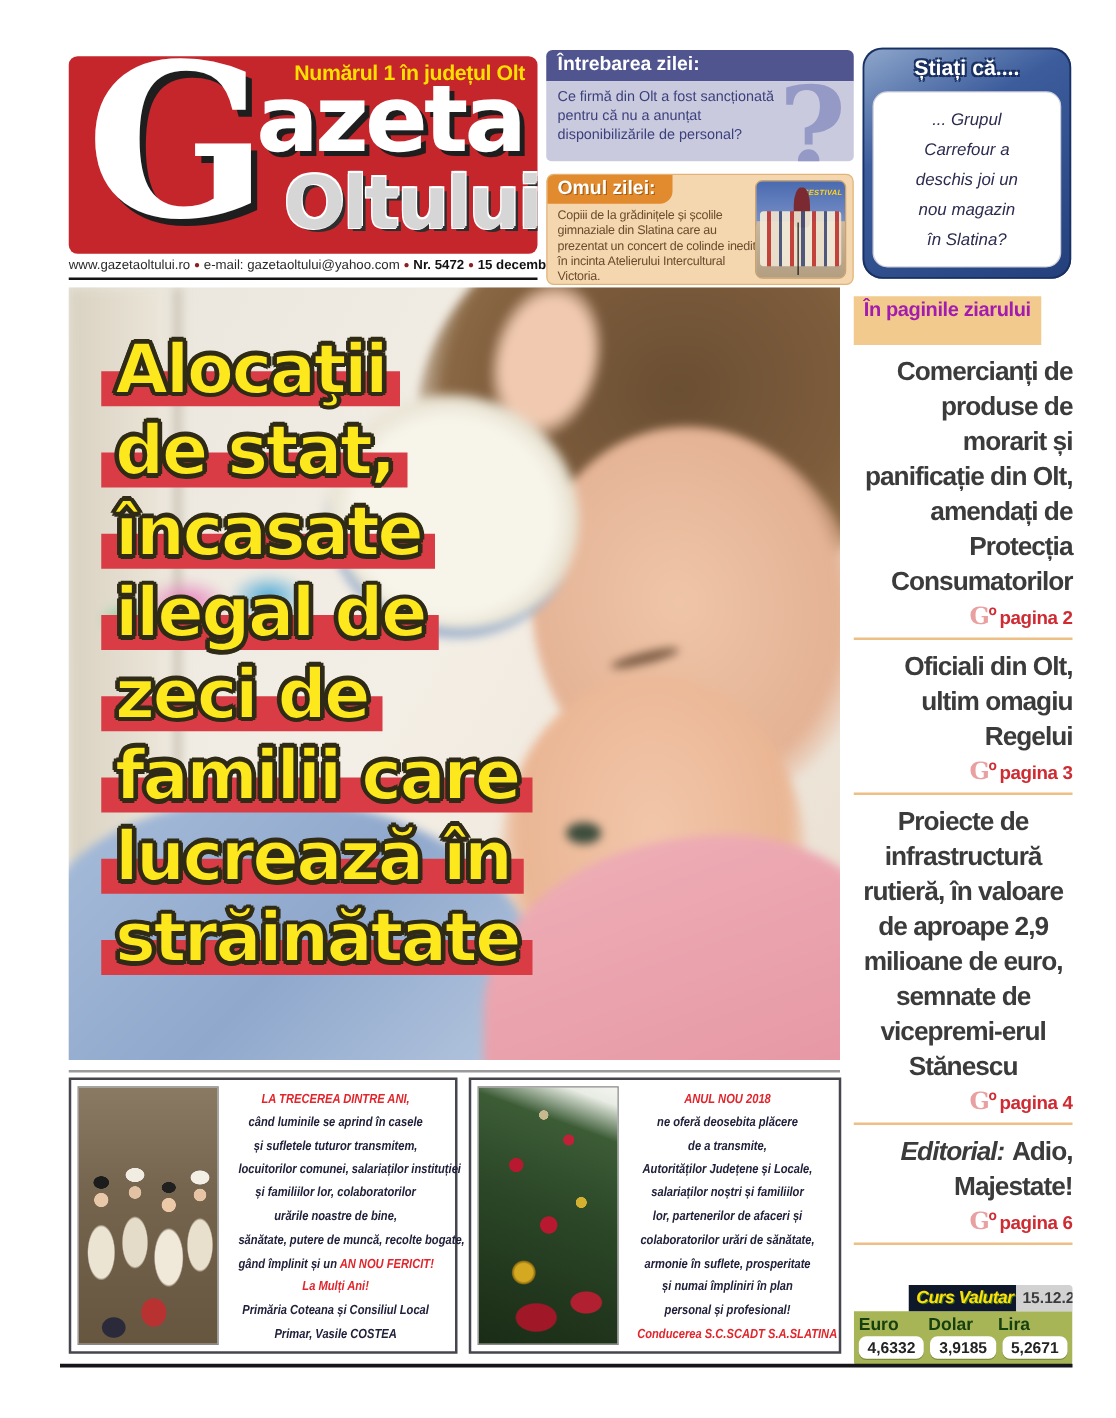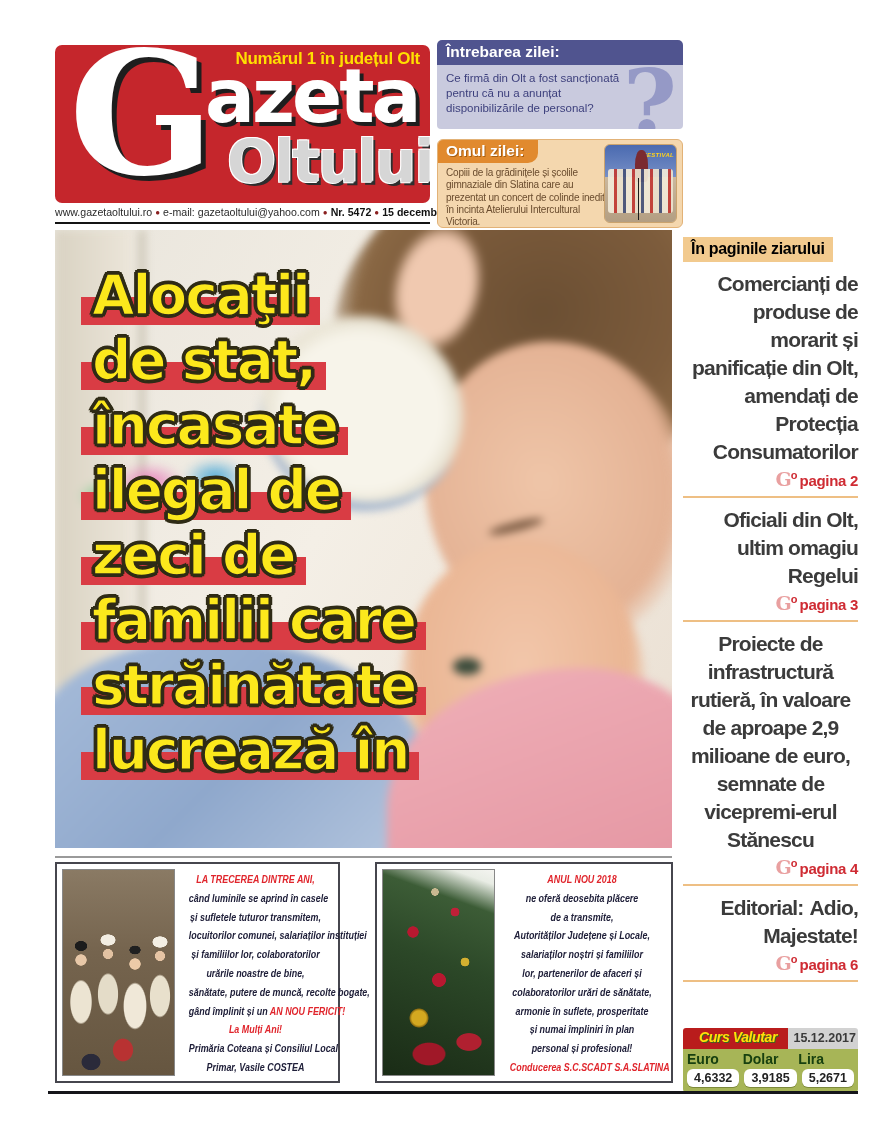--- a/index.html
+++ b/index.html
@@ -77,47 +77,47 @@
   .hl-line { position:relative; display:table; margin-bottom:3px; padding:0 5px; }
   .hl-strip { position:absolute; left:-6px; right:-6px; top:53%; height:45%; background:#d93c44; }
   .hl-text { position:relative; z-index:1; font-family:"DejaVu Sans", sans-serif; font-weight:800; font-size:55px; line-height:62px; letter-spacing:-2px; color:#fce81c; -webkit-text-stroke:1.5px #2f2b16;
     text-shadow:3px 0 0 #2f2b16,-3px 0 0 #2f2b16,0 3px 0 #2f2b16,0 -3px 0 #2f2b16,2px 2px 0 #2f2b16,-2px 2px 0 #2f2b16,2px -2px 0 #2f2b16,-2px -2px 0 #2f2b16; }
   .page-badge { position:absolute; left:545px; top:518px; width:62px; height:88px; background:#c5262c; border-radius:10px; text-align:center; box-shadow:inset 0 0 0 2px #a51d22, 1px 2px 4px rgba(0,0,0,.35); }
   .pb-label { color:#ffd90a; font-weight:bold; font-size:15px; margin-top:7px; }
   .pb-num { color:#fff; font-weight:800; font-size:60px; line-height:56px; font-family:"DejaVu Sans", sans-serif; text-shadow:3px 3px 3px rgba(60,0,0,.5); }
 
   
   .rcol { position:absolute; left:683px; top:237px; width:175px; }
-  .rc-head { display:inline-block; background:#f2ca8e; color:#000000; font-weight:bold; font-size:16px; padding:3px 8px 4px; letter-spacing:-0.3px; }
+  .rc-head { display:inline-block; background:#f2ca8e; color:#a21caf; font-weight:bold; font-size:16px; padding:3px 8px 18px; letter-spacing:-0.3px; }
   .article { margin-top:8px; }
   .a-title { font-weight:bold; color:#3b3b3b; font-size:21px; line-height:28px; letter-spacing:-0.8px; }
   .al-right { text-align:right; }
   .al-center { text-align:center; }
-  .ed-prefix { margin-right:6px; }
+  .ed-prefix { font-style:italic; margin-right:6px; }
   .go-row { text-align:right; margin-top:2px; }
   .go-g { color:#e9a0a0; font-weight:800; font-size:19px; font-family:"DejaVu Serif", serif; letter-spacing:-1px; }
   .go-o { color:#cf2b33; font-weight:800; font-size:11px; vertical-align:7px; }
   .go-page { color:#cf2b33; font-weight:bold; font-size:15px; margin-left:2px; letter-spacing:-0.3px; }
   .divider { border-bottom:2px solid #eebf84; margin:6px 0 8px; }
 
   
   .curs { position:absolute; left:683px; top:1028px; width:175px; border-radius:3px; overflow:hidden; }
   .curs-top { display:flex; height:21px; }
-  .curs-title { flex:1.18; background:#b91c1c; color:#ffe10a; font-weight:800; font-style:italic; font-size:14px; padding:1px 2px 0 16px; letter-spacing:-0.4px; text-shadow:1px 1px 0 #386a1e; white-space:nowrap; }
+  .curs-title { flex:1.18; background:#0f172a; color:#ffe10a; font-weight:800; font-style:italic; font-size:14px; padding:1px 2px 0 6px; letter-spacing:-0.4px; text-shadow:1px 1px 0 #386a1e; white-space:nowrap;margin-left:44px; }
   .curs-date { flex:0.82; background:#d2d2d2; color:#3a3a3a; font-weight:bold; font-size:12.5px; padding:3px 2px 0 5px; white-space:nowrap; }
   .curs-body { background:#a7b557; padding:1px 4px 5px; }
   .curs-row { display:flex; }
   .curs-cur { flex:1; text-align:left; color:#17400f; font-weight:800; font-size:14px; padding:1px 0 2px; }
   .curs-vals { display:flex; gap:5px; }
   .curs-val { flex:1; background:#fff; border-radius:6px; text-align:center; font-weight:800; font-size:12.5px; color:#222; padding:2px 0; box-shadow:0 1px 0 #7d8a3a; }
 
   
   .ads-rule { position:absolute; left:55px; top:856px; width:617px; height:1.5px; background:#9a9a9a; }
   .ad { position:absolute; top:862px; height:221px; background:#fff; border:2px solid #46464e; }
-  .ad-left { left:55px; width:285px; }
+  .ad-left { left:55px; width:311px; }
   .ad-mid { left:375px; width:298px; }
   .ad-photo { position:absolute; left:5px; top:5px; width:113px; height:207px; overflow:hidden; border:1px solid #888; }
   .carolers { background-image:
       radial-gradient(ellipse 10px 8px at 18px 76px, #1c1c1c 60%, rgba(0,0,0,0) 65%),
       radial-gradient(ellipse 9px 7px at 72px 80px, #202020 60%, rgba(0,0,0,0) 65%),
       radial-gradient(ellipse 12px 9px at 45px 70px, #f2ede2 60%, rgba(0,0,0,0) 65%),
       radial-gradient(ellipse 12px 9px at 97px 72px, #f4efe4 60%, rgba(0,0,0,0) 65%),
       radial-gradient(circle 9px at 18px 90px, #e8c8a8 60%, rgba(0,0,0,0) 66%),
       radial-gradient(circle 8px at 45px 84px, #e2c2a2 60%, rgba(0,0,0,0) 66%),
       radial-gradient(circle 9px at 72px 94px, #eccaa8 60%, rgba(0,0,0,0) 66%),
@@ -174,20 +174,26 @@
     <div class="oz-photo">
       <div class="oz-sky"></div>
       <span class="oz-cap">FESTIVAL</span>
       <div class="oz-floor"></div>
       <div class="oz-tree"></div>
       <div class="oz-kids"></div>
       <div class="oz-mic"></div>
     </div>
   </div>
 
+  <div class="sc-box">
+    <div class="sc-head">Știați că....</div>
+    <div class="sc-inner">
+      <p class="sc-text">... Grupul Carrefour a deschis joi un nou magazin în Slatina?</p>
+    </div>
+  </div>
 
   <div class="hero">
     <div class="hero-art">
       <div class="wall"></div>
       <div class="frame-line"></div>
       <div class="spot-pink"></div>
       <div class="spot-blue"></div>
       <div class="spot-green"></div>
       <div class="m-hair"></div>
       <div class="m-face"></div>
@@ -220,25 +226,25 @@
       <div class="hl-line">
           <span class="hl-strip"></span>
           <span class="hl-text">zeci de</span>
         </div>
       <div class="hl-line">
           <span class="hl-strip"></span>
           <span class="hl-text">familii care</span>
         </div>
       <div class="hl-line">
           <span class="hl-strip"></span>
+          <span class="hl-text">lucrează în</span>
+        </div>
+      <div class="hl-line">
+          <span class="hl-strip"></span>
           <span class="hl-text">străinătate</span>
-        </div>
-      <div class="hl-line">
-          <span class="hl-strip"></span>
-          <span class="hl-text">lucrează în</span>
         </div>
     </div>
   </div>
 
   <div class="rcol">
     <span class="rc-head">În paginile ziarului</span>
 
     <div class="article">
       <div class="a-title al-right">Comercianți de produse de morarit și panificație din Olt, amendați de Protecția Consumatorilor</div>
       <div class="go-row">

